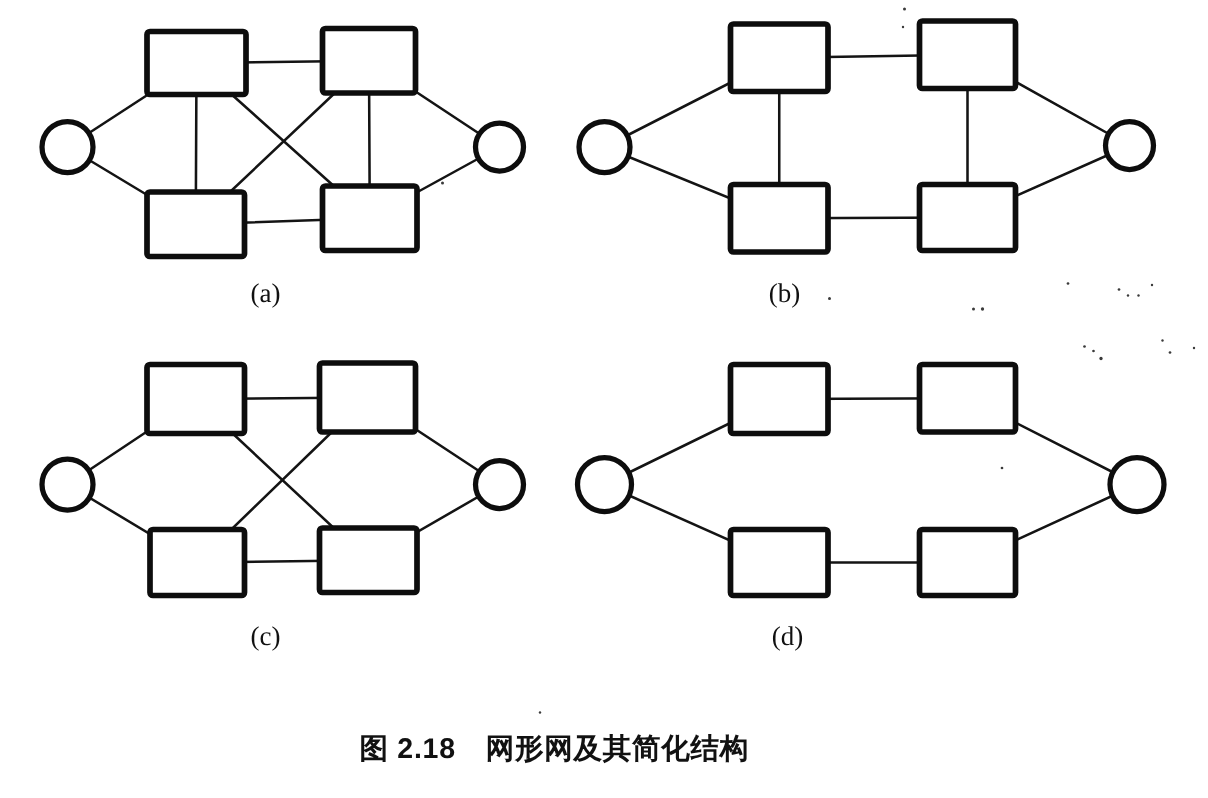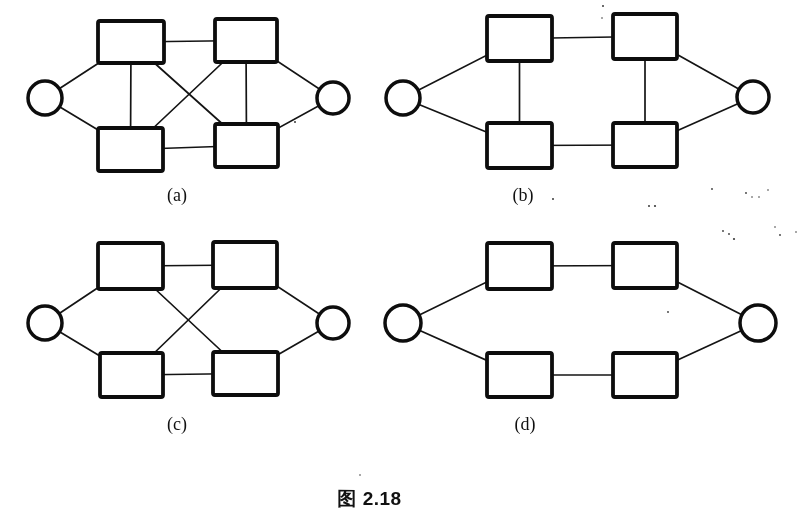--- a/index.html
+++ b/index.html
@@ -149,14 +149,15 @@
       <circle cx="729" cy="234" r="0.9" class="speck"></circle>
       <circle cx="734" cy="239" r="1.1" class="speck"></circle>
       <circle cx="775" cy="227" r="0.8" class="speck"></circle>
       <circle cx="780" cy="235" r="0.9" class="speck"></circle>
       <circle cx="796" cy="232" r="0.8" class="speck"></circle>
       <circle cx="668" cy="312" r="0.9" class="speck"></circle>
       <circle cx="360" cy="475" r="0.8" class="speck"></circle>
     </svg>
   <div class="caption">
     <span>图 2.18</span>
+    <span>网形网及其简化结构</span>
   </div>
 </div>
 
 </body></html>

